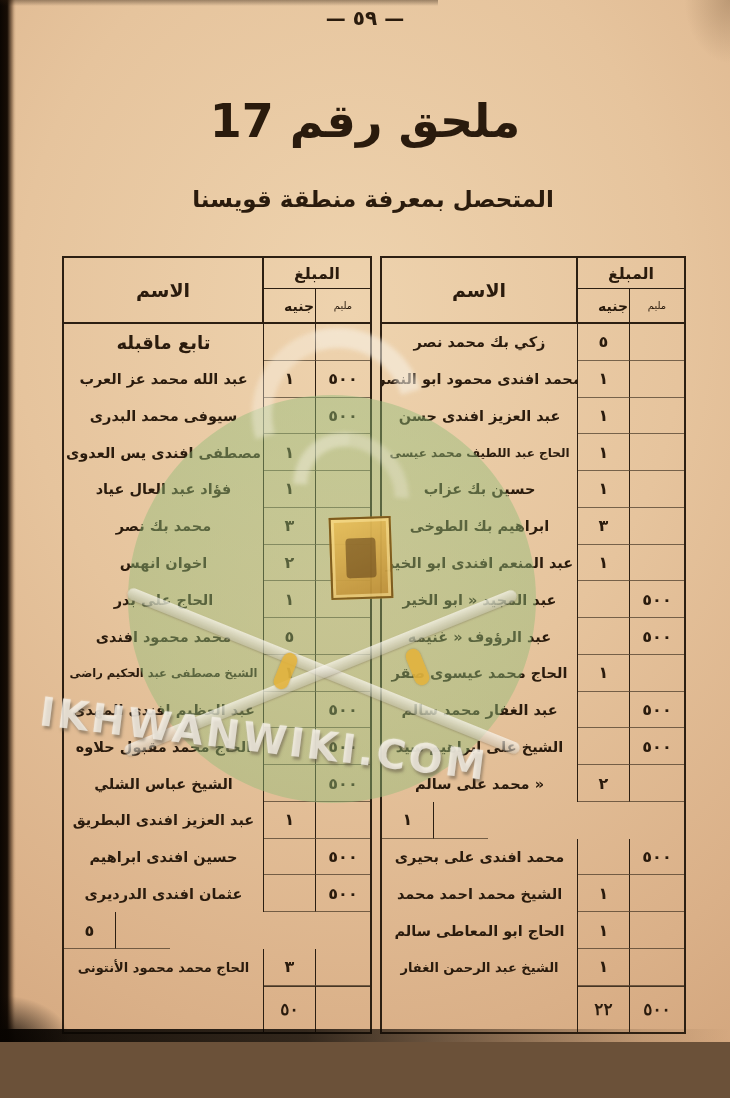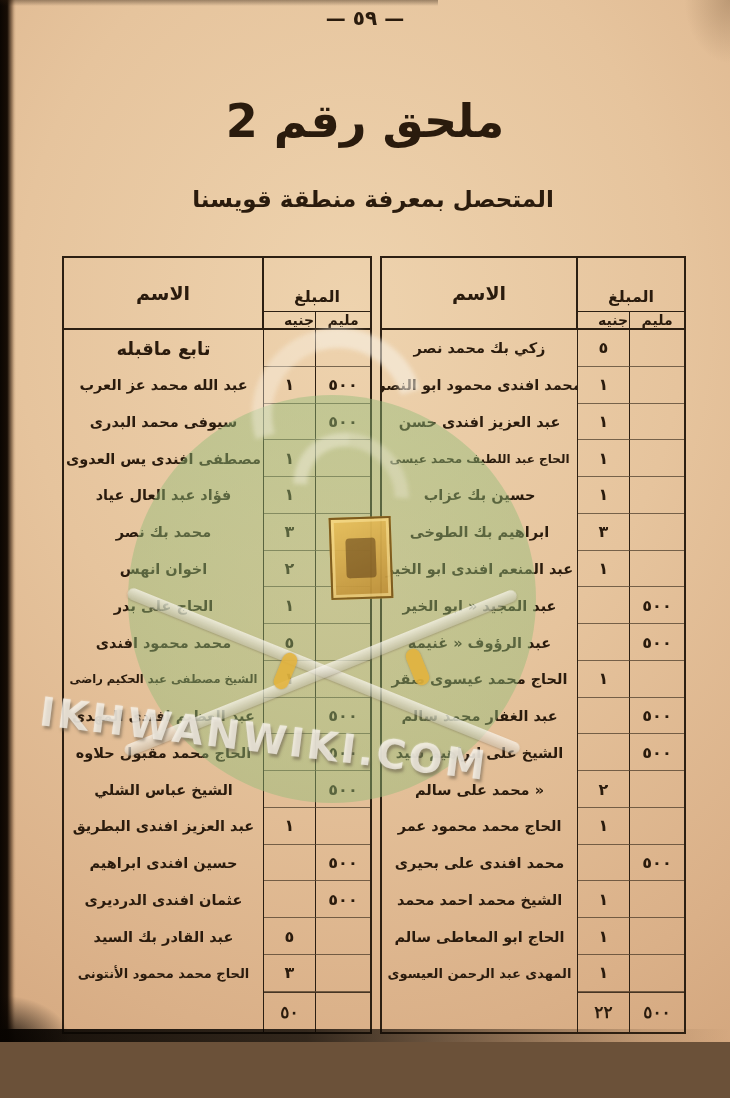--- a/index.html
+++ b/index.html
@@ -36,28 +36,28 @@
 
   
   .dtable { position:absolute; top:256px; height:778px; display:flex; flex-direction:column;
     border:2px solid #2c1f12; z-index:2; direction:ltr; }
   .dtable.left  { left:62px;  width:310px; }
   .dtable.right { left:380px; width:306px; }
 
   .thead { flex:0 0 66px; display:flex; border-bottom:2px solid #2c1f12; }
   .h-name { flex:1; display:flex; align-items:center; justify-content:center;
     border-right:2px solid #2c1f12; font-size:19px; font-weight:bold; direction:rtl; }
-  .h-amt { flex:0 0 106px; display:flex; flex-direction:column;margin-top:23px; }
+  .h-amt { flex:0 0 106px; display:flex; flex-direction:column; }
   .h-amt-title { flex:0 0 31px; display:flex; align-items:center; justify-content:center;
     border-bottom:1.5px solid #2c1f12; font-size:16px; font-weight:bold; direction:rtl; }
   .h-sub { flex:1; display:flex; }
   .h-g { flex:0 0 52px; display:flex; align-items:center; justify-content:center;
     border-right:1.5px solid #2c1f12; font-size:14px; font-weight:bold; direction:rtl;padding-left:19px; }
   .h-m { flex:1; display:flex; align-items:center; justify-content:center;
-    font-size:14px; font-weight:bold; direction:rtl; }
+    font-size:10px; font-weight:normal; direction:rtl; }
 
   .tbody { display:flex; flex-direction:column; }
   .trow { flex:0 0 36.77px; height:36.77px; display:flex; }
   .cell { display:flex; align-items:center; justify-content:center; }
   .cell.name { flex:1; border-right:1.7px solid #2c1f12; font-size:14.5px; font-weight:bold;
     direction:rtl; white-space:nowrap; overflow:hidden; padding:0 3px; }
   .cell.g { flex:0 0 52px; border-right:1.7px solid #2c1f12;
     border-bottom:1px solid rgba(44,31,18,.6); font-size:16px; font-weight:bold; }
   .cell.m { flex:0 0 54px; border-bottom:1px solid rgba(44,31,18,.6);
     font-size:16px; font-weight:bold; }
@@ -105,21 +105,21 @@
   .wm-site { position:absolute; left:40px; top:688px; transform:rotate(7deg); transform-origin:left center;
     font-size:40px; font-weight:bold; letter-spacing:3px; color:rgba(243,238,228,.78);
     text-shadow:2px 3px 3px rgba(100,88,70,.55), 0 0 2px rgba(255,255,255,.5); white-space:nowrap; }
 </style>
 </head>
 <body>
 
 <div class="page">
 
   <div class="page-number">— ٥٩ —</div>
-  <div class="title">ملحق رقم 2</div>
+  <div class="title">ملحق رقم 17</div>
   <div class="subtitle">المتحصل بمعرفة منطقة قويسنا</div>
 
   <div class="dtable left">
     <div class="thead">
       <div class="h-name">الاسم</div>
       <div class="h-amt">
         <div class="h-amt-title">المبلغ</div>
         <div class="h-sub">
           <div class="h-g">جنيه</div>
           <div class="h-m">مليم</div>
@@ -218,21 +218,20 @@
           <div class="cell m">٥٠٠</div>
         </div>
 
         <div class="trow">
           <div class="cell name">عثمان افندى الدرديرى</div>
           <div class="cell g"></div>
           <div class="cell m">٥٠٠</div>
         </div>
 
         <div class="trow">
-          <div class="cell name">عبد القادر بك السيد</div>
           <div class="cell g">٥</div>
           <div class="cell m"></div>
         </div>
 
         <div class="trow">
           <div class="cell name">الحاج محمد محمود الأنتونى</div>
           <div class="cell g">٣</div>
           <div class="cell m"></div>
         </div>
       </div>
@@ -328,21 +327,20 @@
           <div class="cell m">٥٠٠</div>
         </div>
 
         <div class="trow">
           <div class="cell name">« محمد على سالم</div>
           <div class="cell g">٢</div>
           <div class="cell m"></div>
         </div>
 
         <div class="trow">
-          <div class="cell name">الحاج محمد محمود عمر</div>
           <div class="cell g">١</div>
           <div class="cell m"></div>
         </div>
 
         <div class="trow">
           <div class="cell name">محمد افندى على بحيرى</div>
           <div class="cell g"></div>
           <div class="cell m">٥٠٠</div>
         </div>
 
@@ -352,21 +350,21 @@
           <div class="cell m"></div>
         </div>
 
         <div class="trow">
           <div class="cell name">الحاج ابو المعاطى سالم</div>
           <div class="cell g">١</div>
           <div class="cell m"></div>
         </div>
 
         <div class="trow">
-          <div class="cell name">المهدى عبد الرحمن العيسوى</div>
+          <div class="cell name">الشيخ عبد الرحمن الغفار</div>
           <div class="cell g">١</div>
           <div class="cell m"></div>
         </div>
       </div>
     <div class="trow total">
       <div class="cell name"></div>
       <div class="cell g">٢٢</div>
       <div class="cell m">٥٠٠</div>
     </div>
   </div>

